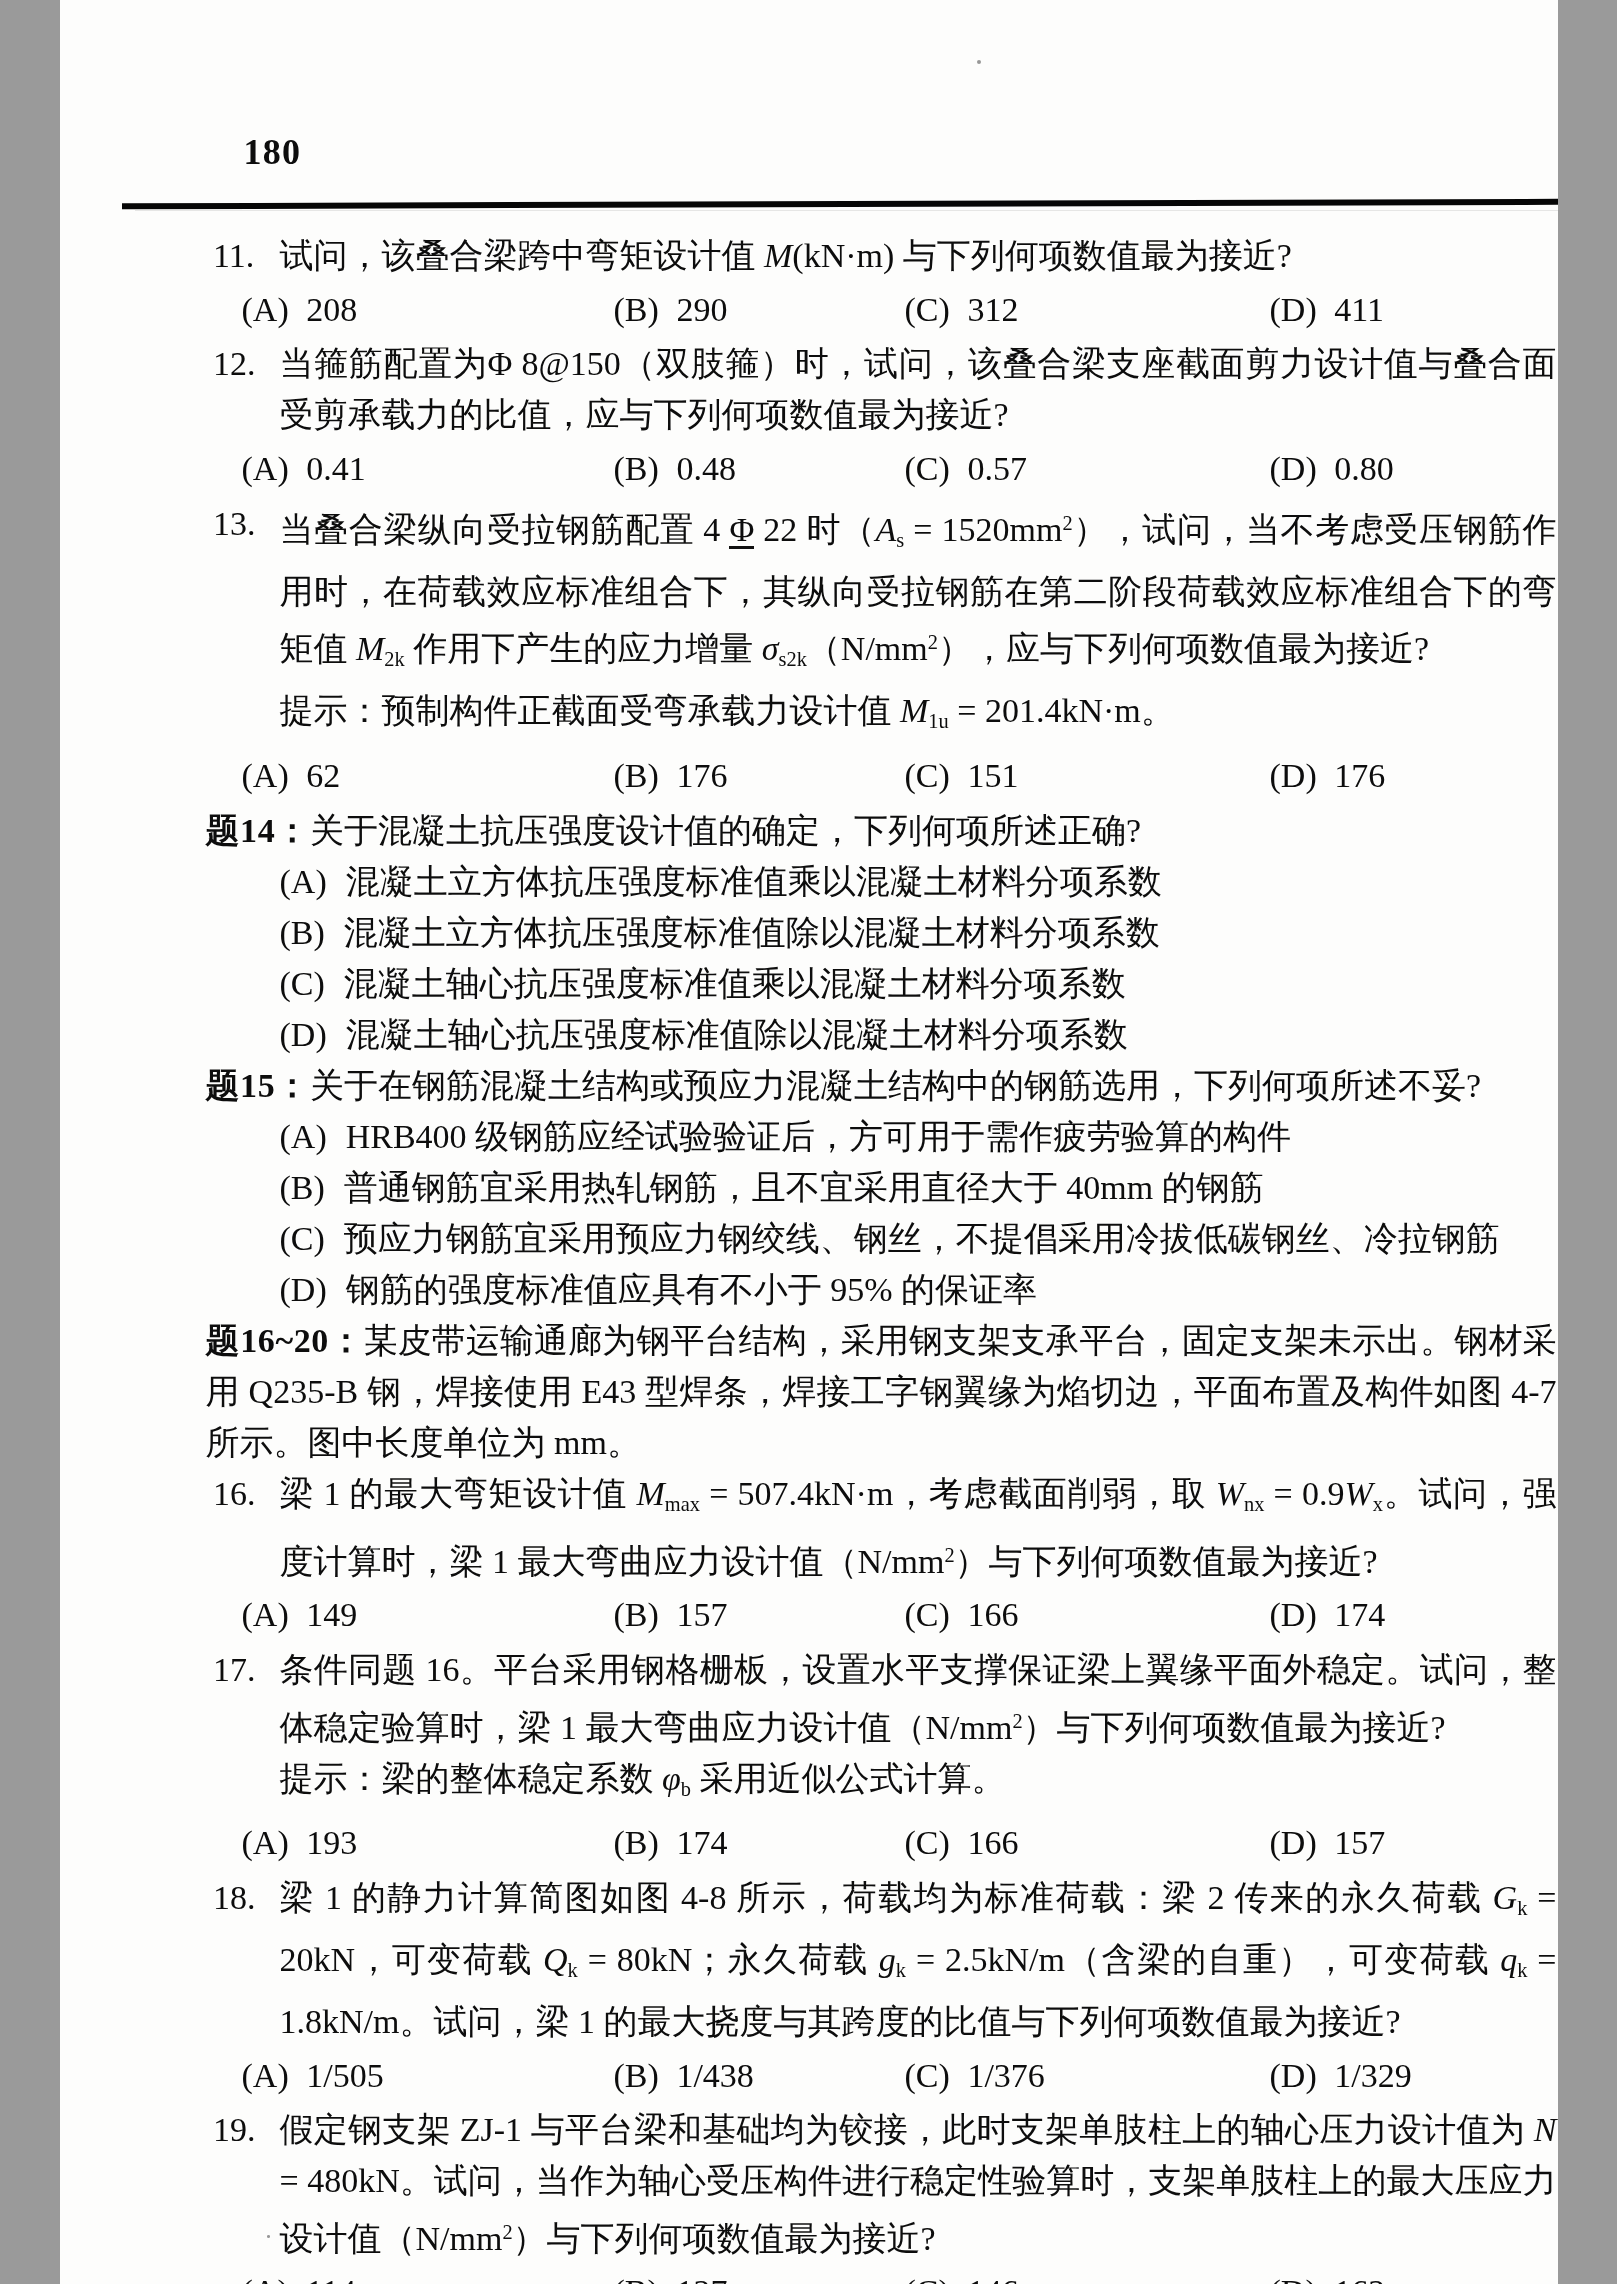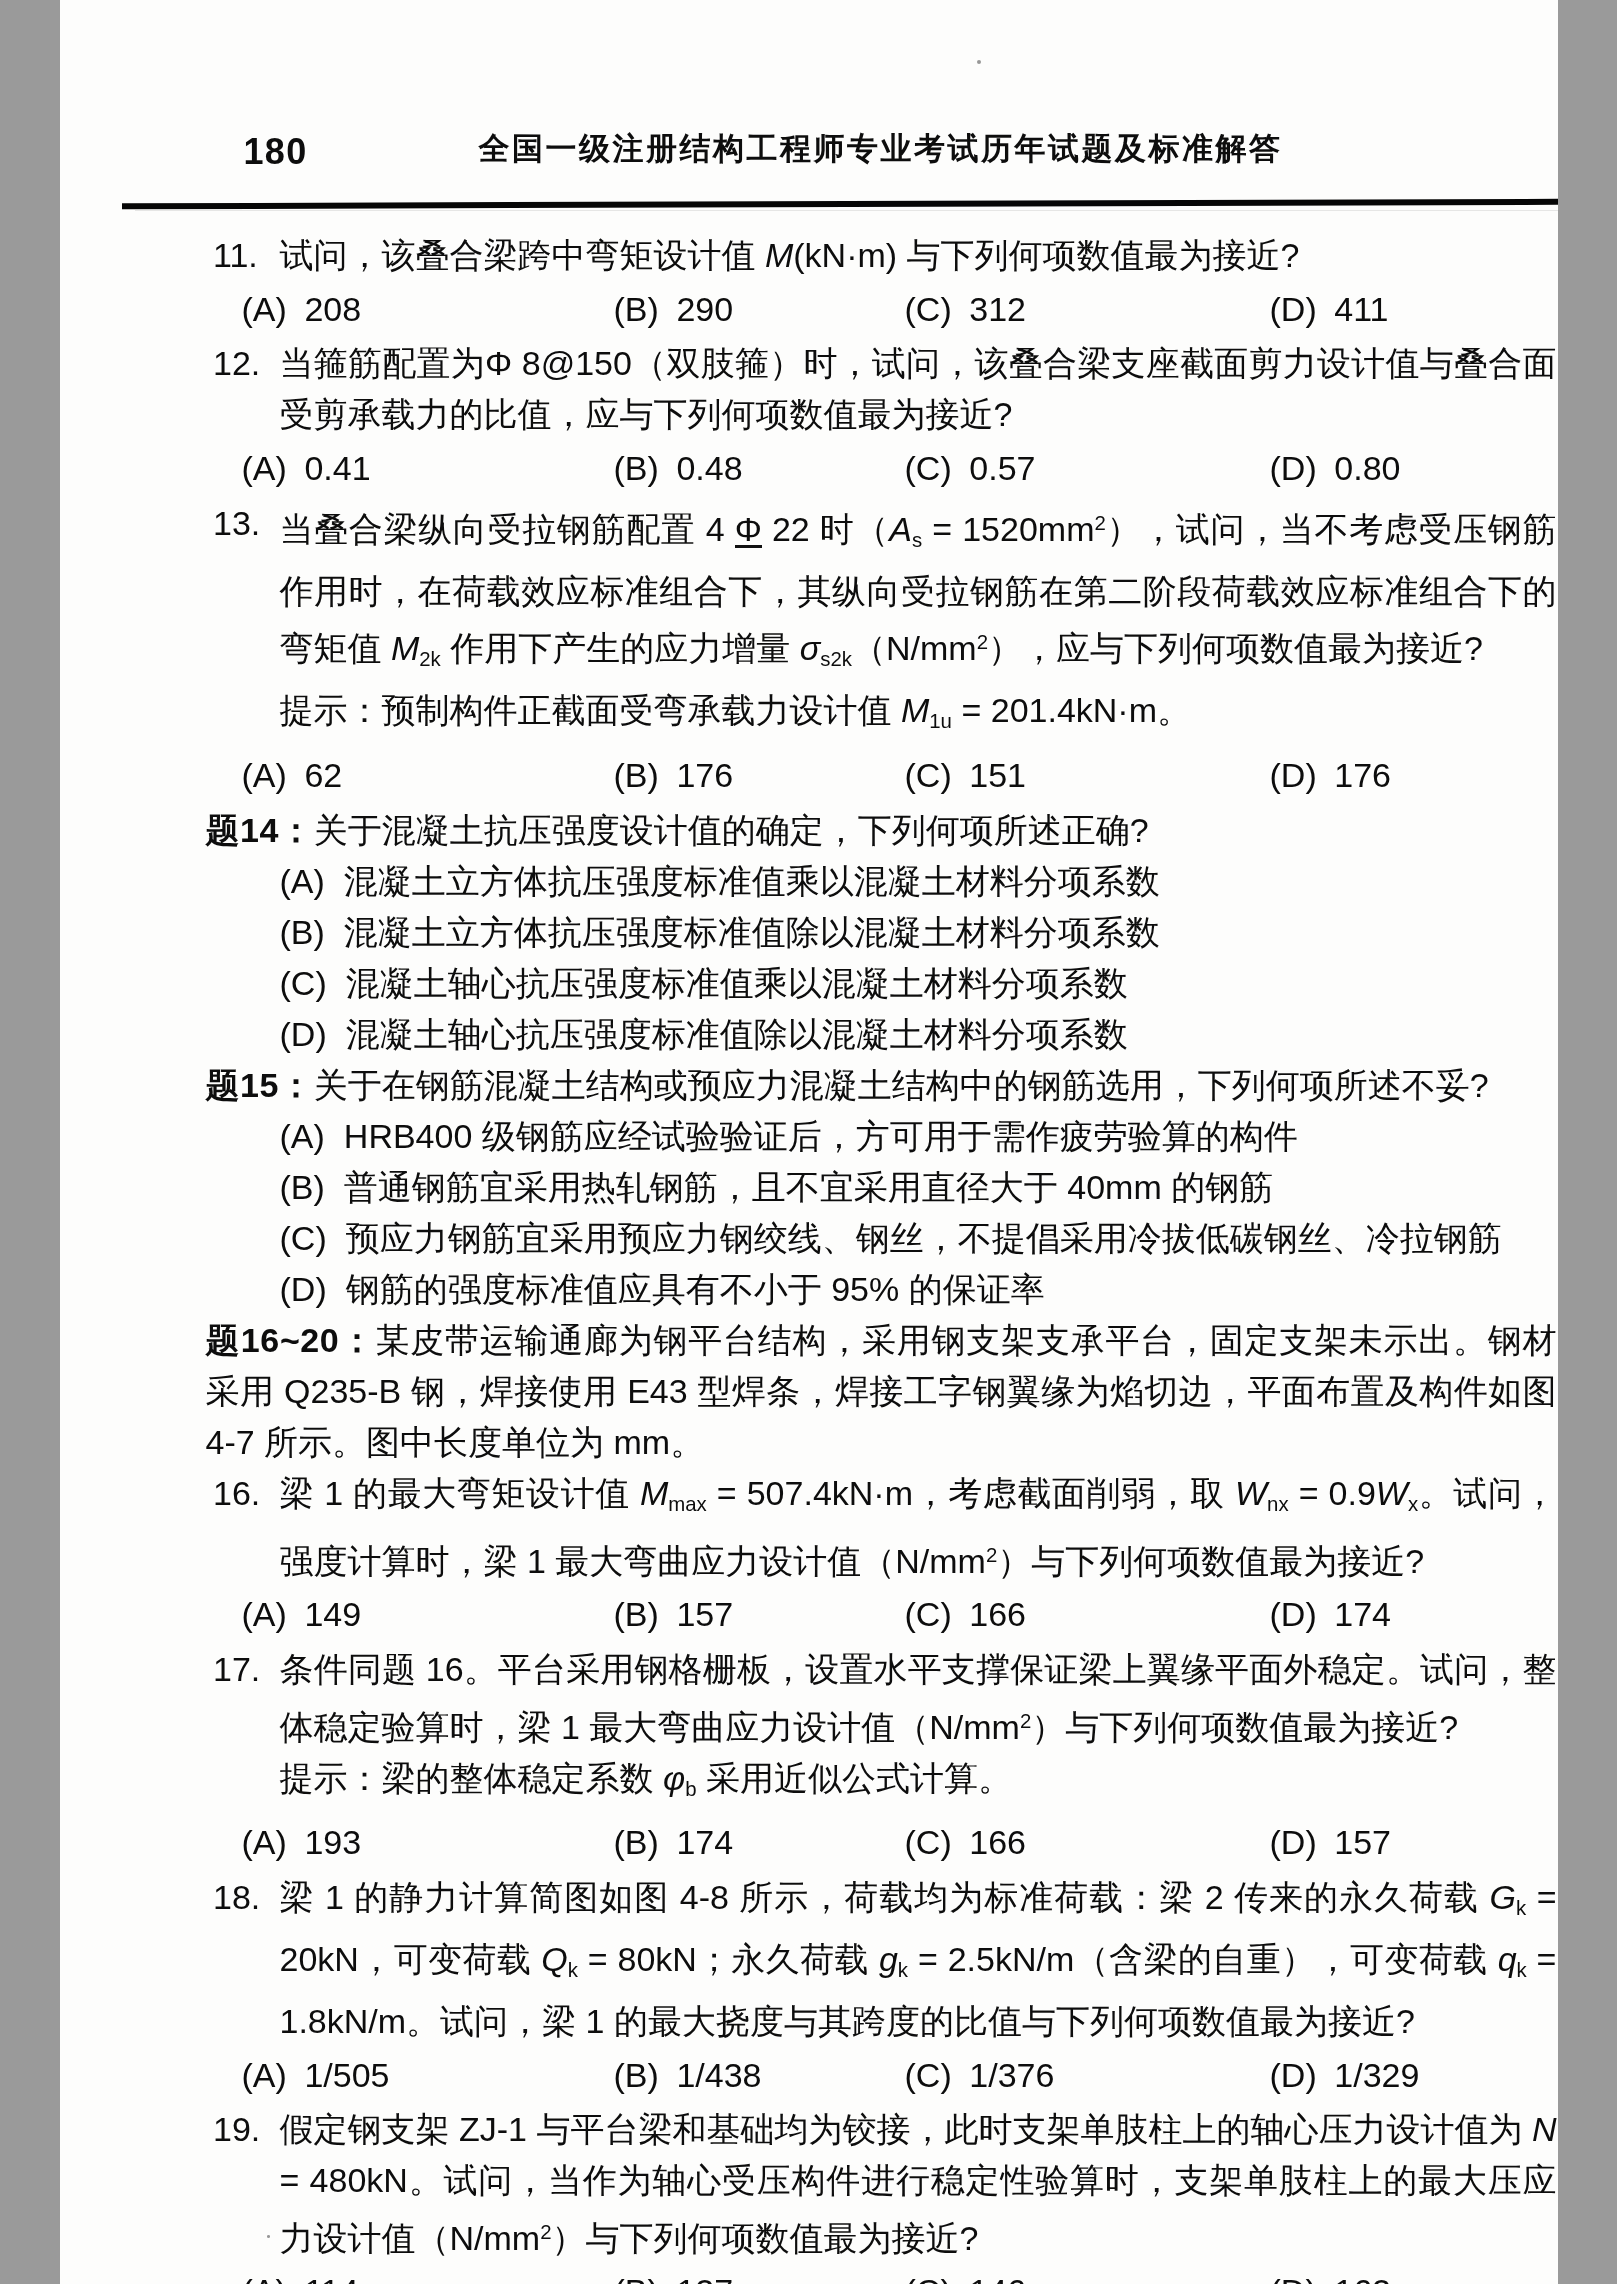--- a/index.html
+++ b/index.html
@@ -1,19 +1,19 @@
 <!DOCTYPE html>
 <html style="font-size:10px"><head>
 <meta charset="utf-8">
 <style>
   html,body{margin:0;padding:0;background:#9a9a9a;}
   .page{
     position:relative;width:1498px;height:2284px;margin:0 auto;
     background:#fdfdfc;color:#0d0d0d;
-    font-family:Liberation Sans, sans-serif;
+    font-family:Liberation Serif, serif;
     overflow:hidden;
   }
   
   .header{position:absolute;top:128px;left:146px;width:1350px;height:53px;}
   .page-number{position:absolute;left:38px;top:2.5px;font-size:36px;font-weight:bold;letter-spacing:1.3px;}
   .header-title{text-align:center;font-size:31px;font-weight:bold;letter-spacing:2.5px;}
   .rule{position:absolute;top:201px;left:62px;width:1477px;height:5.7px;background:#060606;transform:rotate(-0.18deg);}
   .rule-echo{position:absolute;top:210px;left:75px;width:1438px;height:1.3px;background:#55555522;}
   
   .content{position:absolute;top:230px;left:146px;width:1351px;font-size:34px;line-height:51px;}
@@ -38,21 +38,20 @@
   .run-u{display:inline-block;border-bottom:3.1px solid #111;line-height:0.9;padding-bottom:0.6px;}
   
   .speck{position:absolute;background:#444;border-radius:50%;opacity:.55;}
 </style>
 </head>
 <body>
 
 <div class="page">
   <div class="header">
     <span class="page-number">180</span>
-    <div class="header-title">全国一级注册结构工程师专业考试历年试题及标准解答</div>
   </div>
   <div class="rule"></div>
   <div class="rule-echo"></div>
 
   <div class="content">
       <div class="q numbered"><span class="qnum">11.</span><span class="stem"><span class="run">试问，该叠合梁跨中弯矩设计值 </span><span class="run run-i">M</span><span class="run">(kN·m) 与下列何项数值最为接近?</span></span><div class="opt-row">
           <span class="opt opt-a"><span class="opt-label">(A)</span><span class="opt-value">208</span></span>
           <span class="opt opt-b"><span class="opt-label">(B)</span><span class="opt-value">290</span></span>
           <span class="opt opt-c"><span class="opt-label">(C)</span><span class="opt-value">312</span></span>
           <span class="opt opt-d"><span class="opt-label">(D)</span><span class="opt-value">411</span></span>

